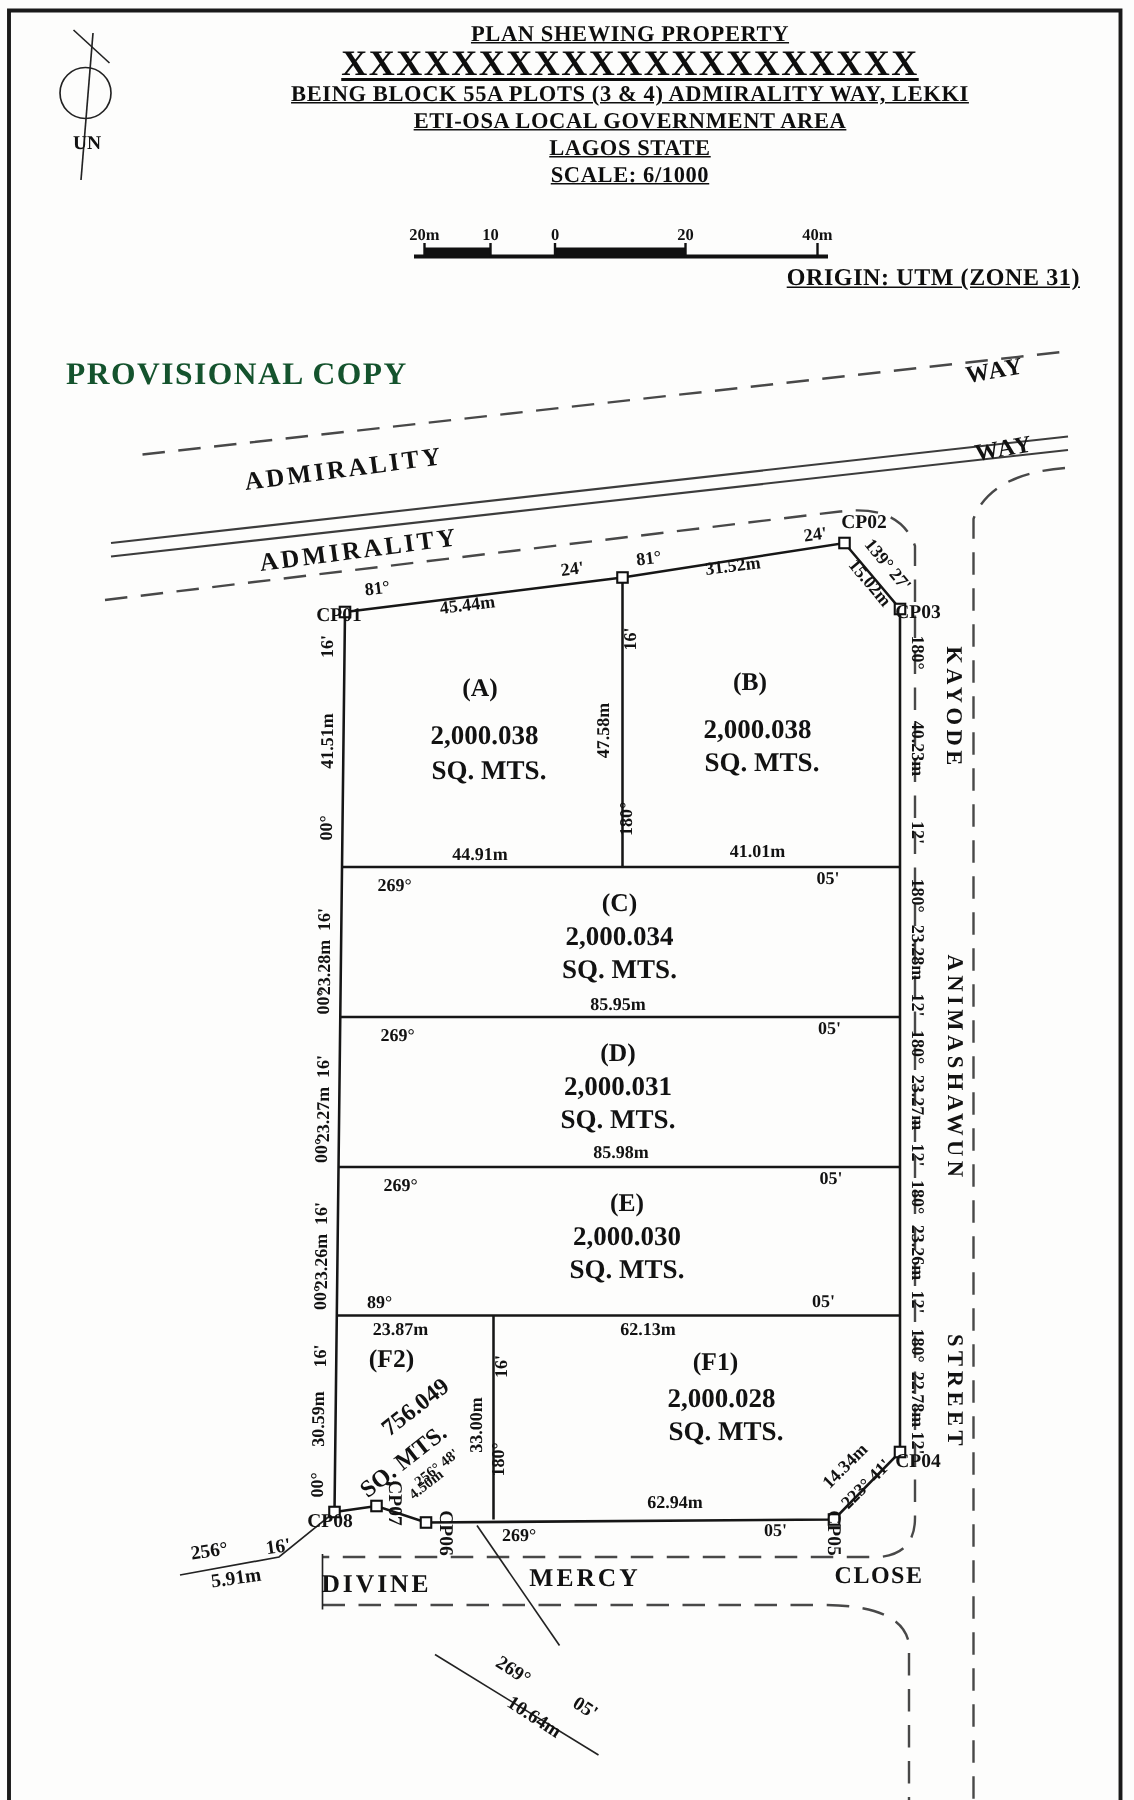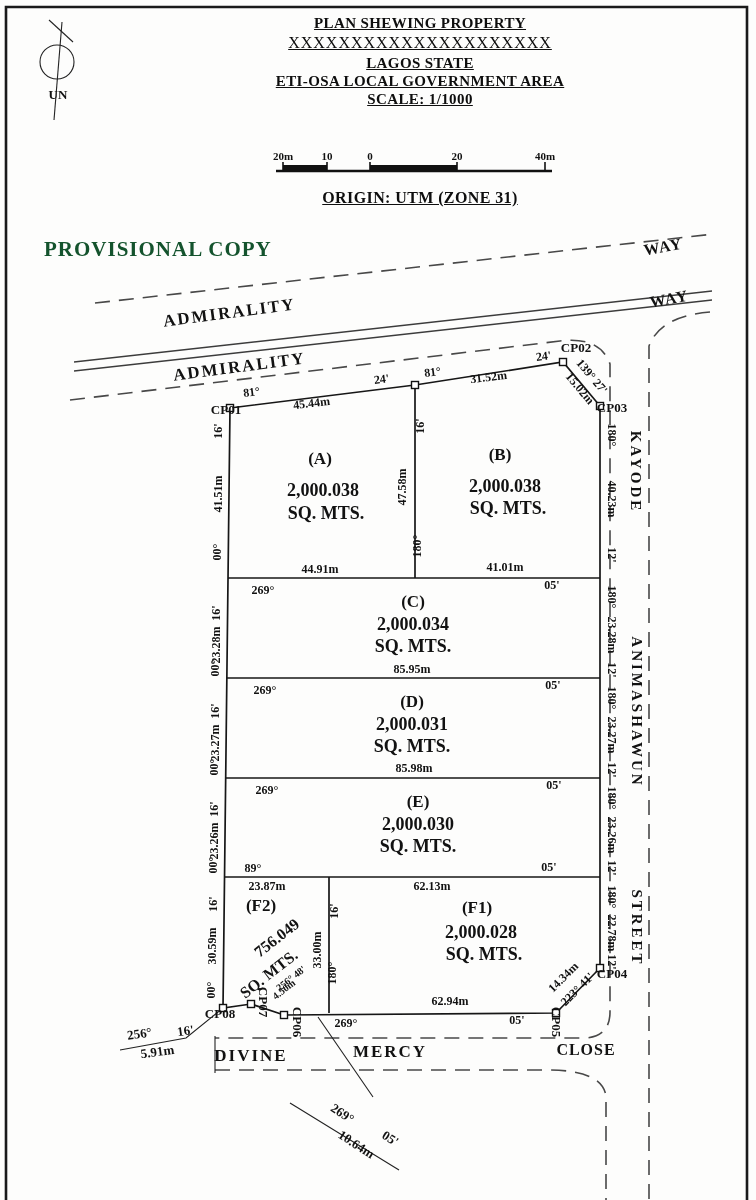--- a/index.html
+++ b/index.html
@@ -6,24 +6,24 @@
   body{
     width:756px;height:1200px;position:relative;background:#fdfdfc;
     font-family:"Liberation Serif",serif;color:#111;overflow:hidden;
   }
   .plan-svg{position:absolute;left:0;top:0;}
   .titleblock{
     position:absolute;top:14px;left:120px;width:600px;text-align:center;
     color:#0e0e0e;pointer-events:none;
   }
   .tline{font-size:15px;font-weight:bold;text-decoration:underline;letter-spacing:.4px;line-height:18px;}
-  .tline-x{font-size:16px;font-weight:normal;text-decoration:underline;letter-spacing:1px;line-height:22px;}
+  .tline-x{font-size:24px;font-weight:bold;text-decoration:underline;letter-spacing:1px;line-height:22px;}
   .originline{
-    position:absolute;top:177px;left:120px;width:600px;text-align:center;
-    font-size:16px;font-weight:bold;text-decoration:underline;letter-spacing:.4px;color:#0e0e0e;margin-top:12px;
+    position:absolute;top:177px;left:120px;width:600px;text-align:right;
+    font-size:16px;font-weight:bold;text-decoration:underline;letter-spacing:.4px;color:#0e0e0e;
   }
   .watermark{
     position:absolute;top:237px;left:44px;font-size:21px;font-weight:bold;
     letter-spacing:1px;color:#14532d;
   }
   
   text{fill:#121212;text-anchor:middle;}
   .dim{font:bold 12px "Liberation Serif",serif;}
   .dim10{font:bold 10px "Liberation Serif",serif;}
   .dim13{font:bold 13px "Liberation Serif",serif;}
@@ -271,19 +271,20 @@
     <text class="roadv" transform="translate(632,928) rotate(90)">STREET</text>
     <text class="road" x="251" y="1061">DIVINE</text>
     <text class="road" x="390" y="1057">MERCY</text>
     <text class="roadS" x="586" y="1055">CLOSE</text>
   </g>
 </svg>
 
 <div class="titleblock">
   <div class="tline">PLAN SHEWING PROPERTY</div>
   <div class="tline-x">XXXXXXXXXXXXXXXXXXXXX</div>
+  <div class="tline">BEING BLOCK 55A PLOTS (3 &amp; 4) ADMIRALITY WAY, LEKKI</div>
+  <div class="tline">ETI-OSA LOCAL GOVERNMENT AREA</div>
   <div class="tline">LAGOS STATE</div>
-  <div class="tline">ETI-OSA LOCAL GOVERNMENT AREA</div>
-  <div class="tline">SCALE: 1/1000</div>
+  <div class="tline">SCALE: 6/1000</div>
 </div>
 <div class="originline">ORIGIN: UTM (ZONE 31)</div>
 
 <div class="watermark">PROVISIONAL COPY</div>
 
 </body></html>

